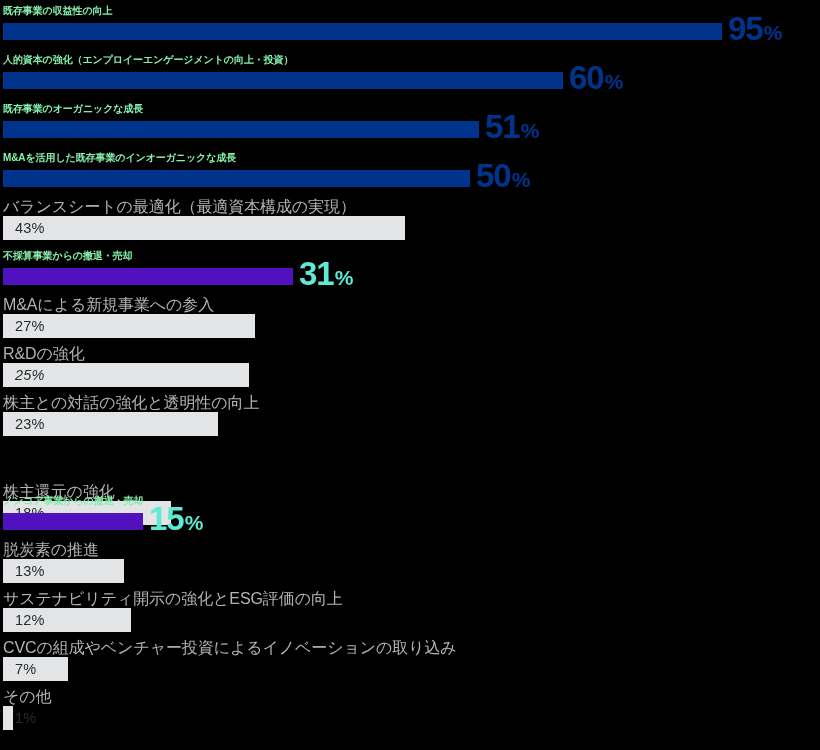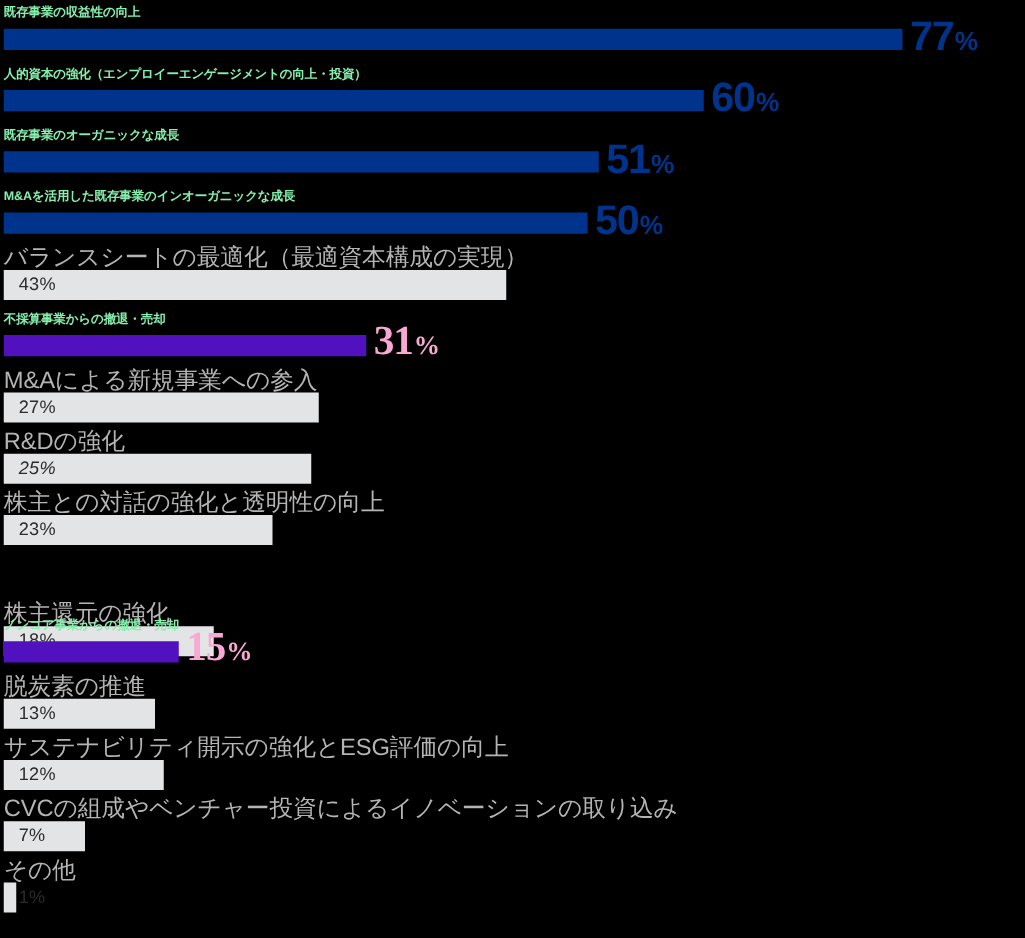--- a/index.html
+++ b/index.html
@@ -39,21 +39,21 @@
   .row-blue .cat-label,
   .row-purple .cat-label {
     color: #86efac;
     font-size: 10px;
     font-weight: 700;
     top: 1px;
     text-align: right;
   }
   .row-gray .cat-label {
     color: #b4b4b4;
-    font-size: 19px;
+    font-size: 16px;
     font-weight: 400;
     top: 1px;
   }
   .bar-track {
     position: absolute;
     left: 3px;
     top: 23px;
     height: 17px;
   }
   .bar-fill {
@@ -81,21 +81,21 @@
   .value-out .num {
     font-size: 33px;
     letter-spacing: -1px;
   }
   .value-out .pct {
     font-size: 21px;
     margin-left: 1px;
     letter-spacing: -0.5px;
   }
   .row-blue .value-out  { color: #00348c; }
-  .row-purple .value-out{ color: #f9a8d4; font-family: Liberation Serif, serif; }
+  .row-purple .value-out{ color: #5eead4; }
 
   
   .value-in {
     position: absolute;
     left: 12px;
     top: 0;
     height: 24px;
     display: flex;
     align-items: center;
     font-size: 14.5px;
@@ -108,21 +108,21 @@
 </head>
 <body>
 
 <div id="chart-root">
     <div class="bar-row row-blue" style="top: 0px;">
       <div class="cat-label">既存事業の収益性の向上</div>
       <div class="bar-track" style="width: 719px;">
         <div class="bar-fill"></div>
       </div>
       <div class="value-out" style="left: 728px;">
-        <span class="num">77</span>
+        <span class="num">95</span>
         <span class="pct">%</span>
       </div>
     </div>
     <div class="bar-row row-blue" style="top: 49px;">
       <div class="cat-label">人的資本の強化（エンプロイーエンゲージメントの向上・投資）</div>
       <div class="bar-track" style="width: 560px;">
         <div class="bar-fill"></div>
       </div>
       <div class="value-out" style="left: 569px; text-align: center;">
         <span class="num">60</span>

